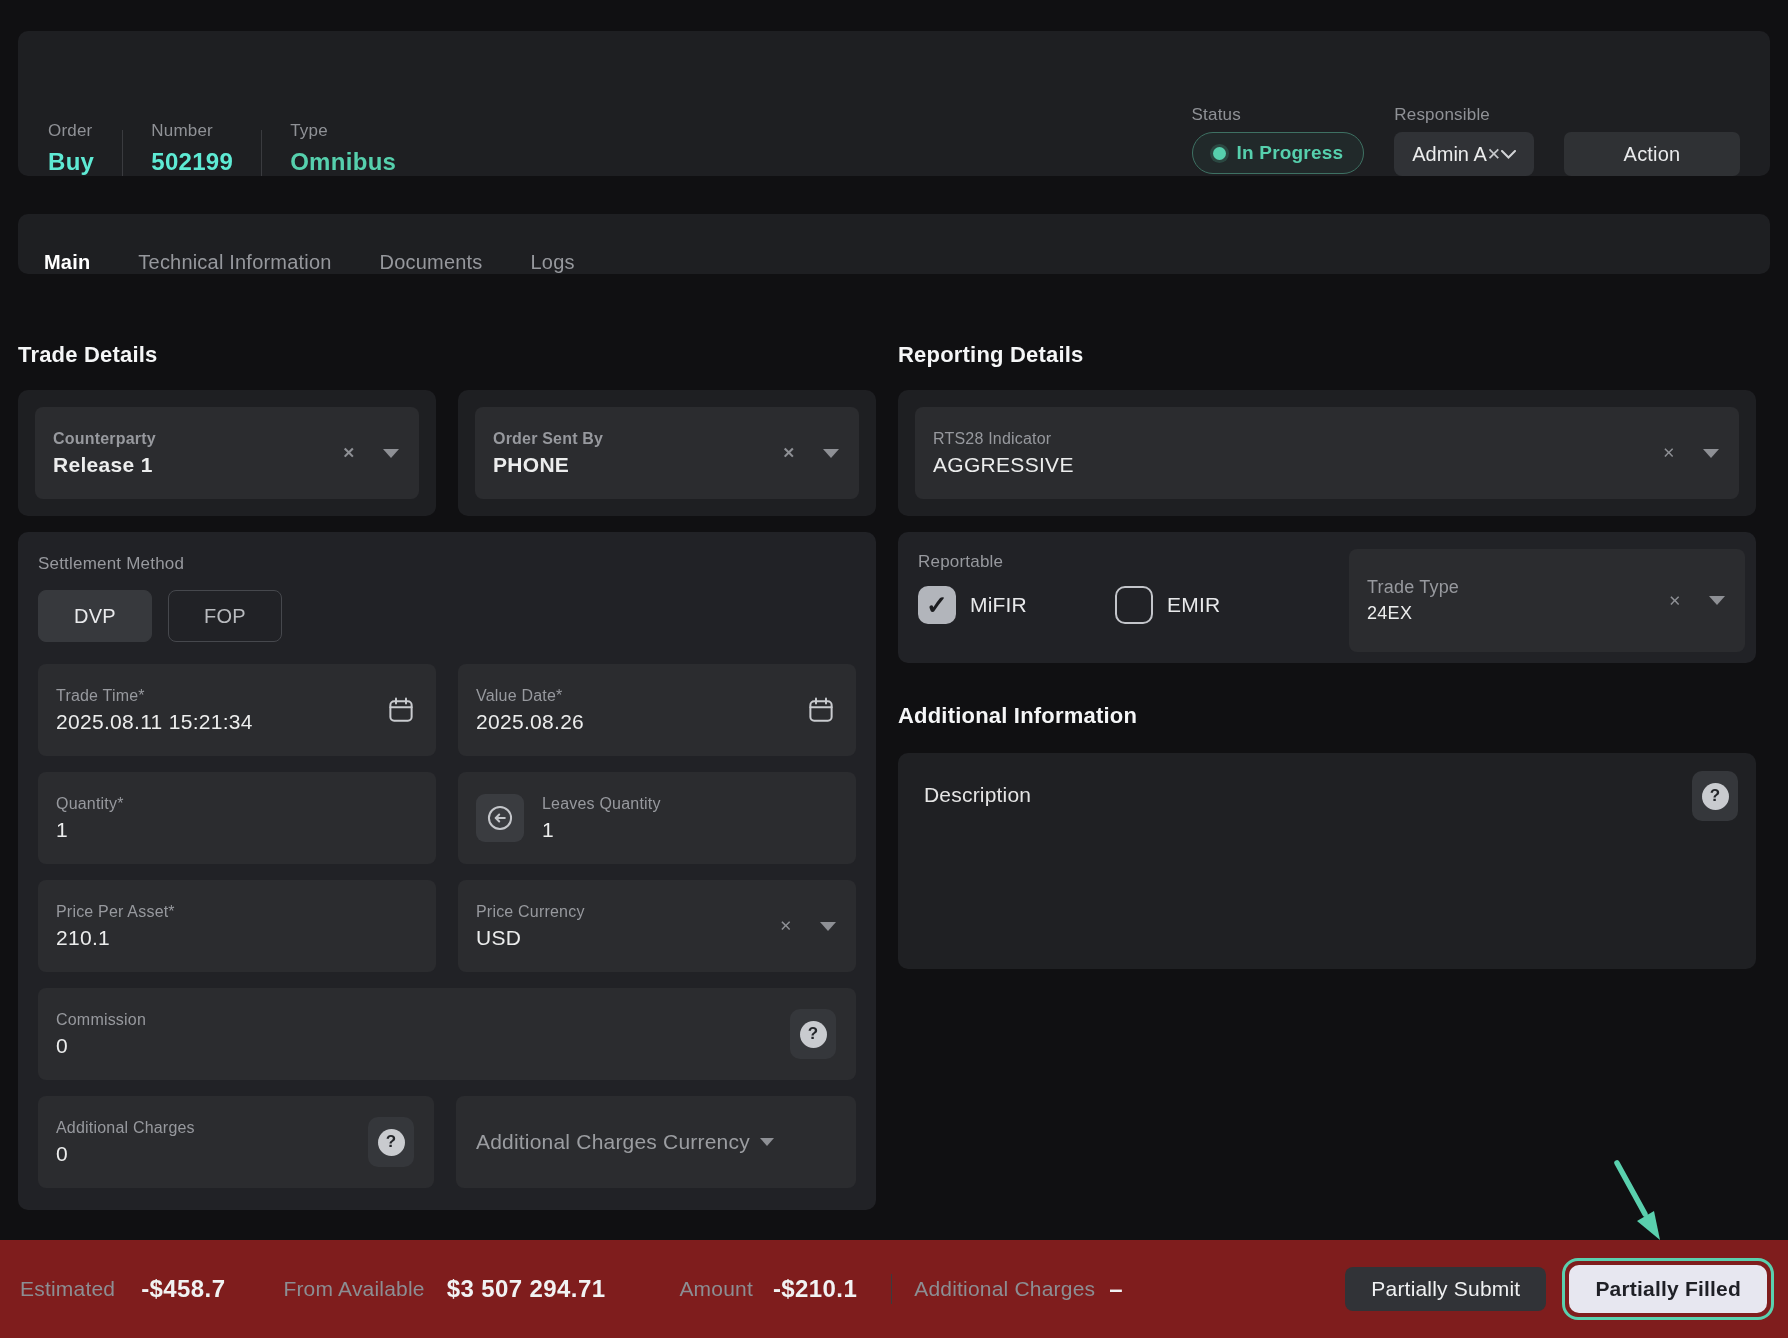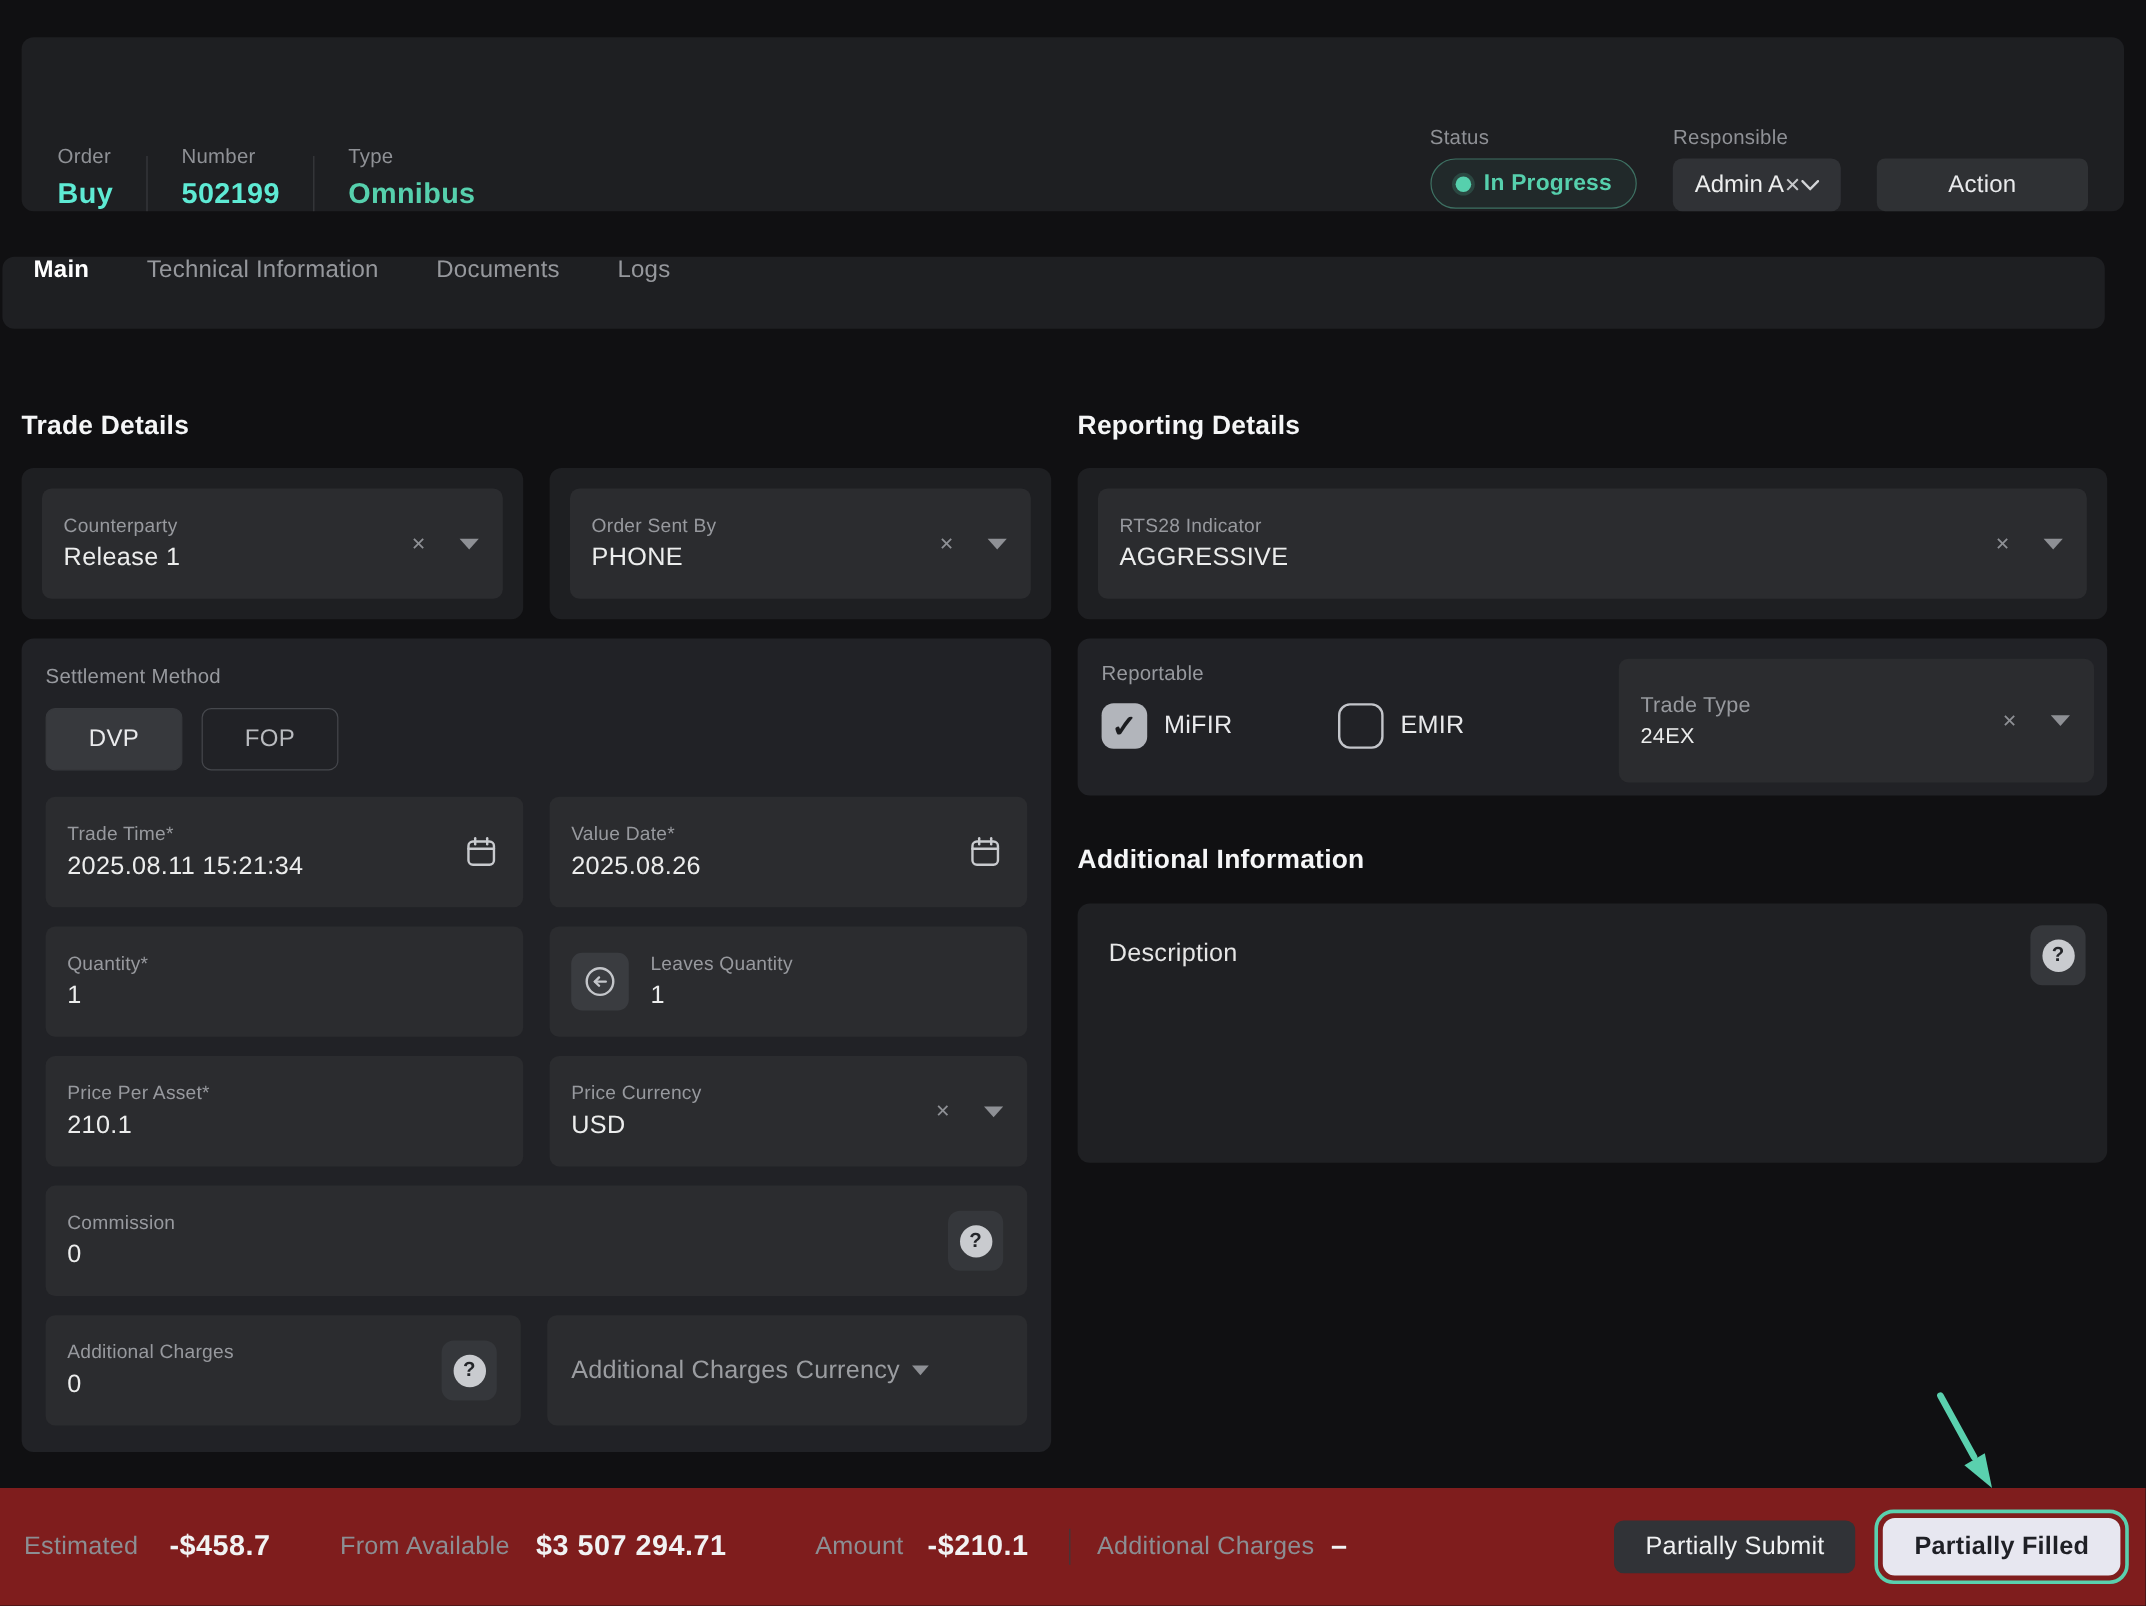--- a/index.html
+++ b/index.html
@@ -35,33 +35,33 @@
   }
   .resp-name { font-size:20px; color:#eceded; }
   .x-glyph { color:#c6c8cb; font-size:17px; line-height:1; }
   .chev { width:15px; height:9px; display:inline-block; }
   .action-btn {
     width:176px; height:44px; background:#2f3134; border:none; border-radius:7px;
     color:#e9eaec; font-size:20px; font-family:inherit; cursor:pointer; letter-spacing:.2px;
   }
   
   .tabbar {
-    position:absolute; left:2px; top:214px; width:1752px; height:60px;
-    display:flex; align-items:flex-start; gap:48px; padding:0 26px;
+    position:absolute; left:18px; top:214px; width:1752px; height:60px;
+    display:flex; align-items:flex-end; gap:48px; padding:0 26px;
   }
   .tab { font-size:20px; color:#96989d; cursor:pointer; letter-spacing:.2px; }
   .tab.active { color:#ffffff; font-weight:700; }
   
   .col { position:absolute; top:330px; width:858px; }
   .col-left { left:18px; }
   .col-right { left:898px; }
   .section-title { font-size:22px; font-weight:700; color:#f5f6f7; margin:12px 0 22px 0; letter-spacing:.2px; }
   
   .outer-field-card { background:#1e1f22; border-radius:10px; padding:17px; height:126px; }
-  .half-row { display:flex; gap:22px; }
+  .half-row { display:flex; gap:22px;font-weight:bold; }
   .half-row .outer-field-card { flex:1; }
   
   .field {
     background:#2b2c2f; border-radius:8px; height:92px; padding:12px 18px;
     display:flex; align-items:center; cursor:pointer;
   }
   .f-stack { display:flex; flex-direction:column; gap:5px; min-width:0; }
   .f-label { font-size:16px; color:#97999e; letter-spacing:.2px; }
   .f-value { font-size:21px; color:#eceded; letter-spacing:.3px; }
   .f-icons { margin-left:auto; display:flex; align-items:center; gap:28px; padding-right:2px; }

